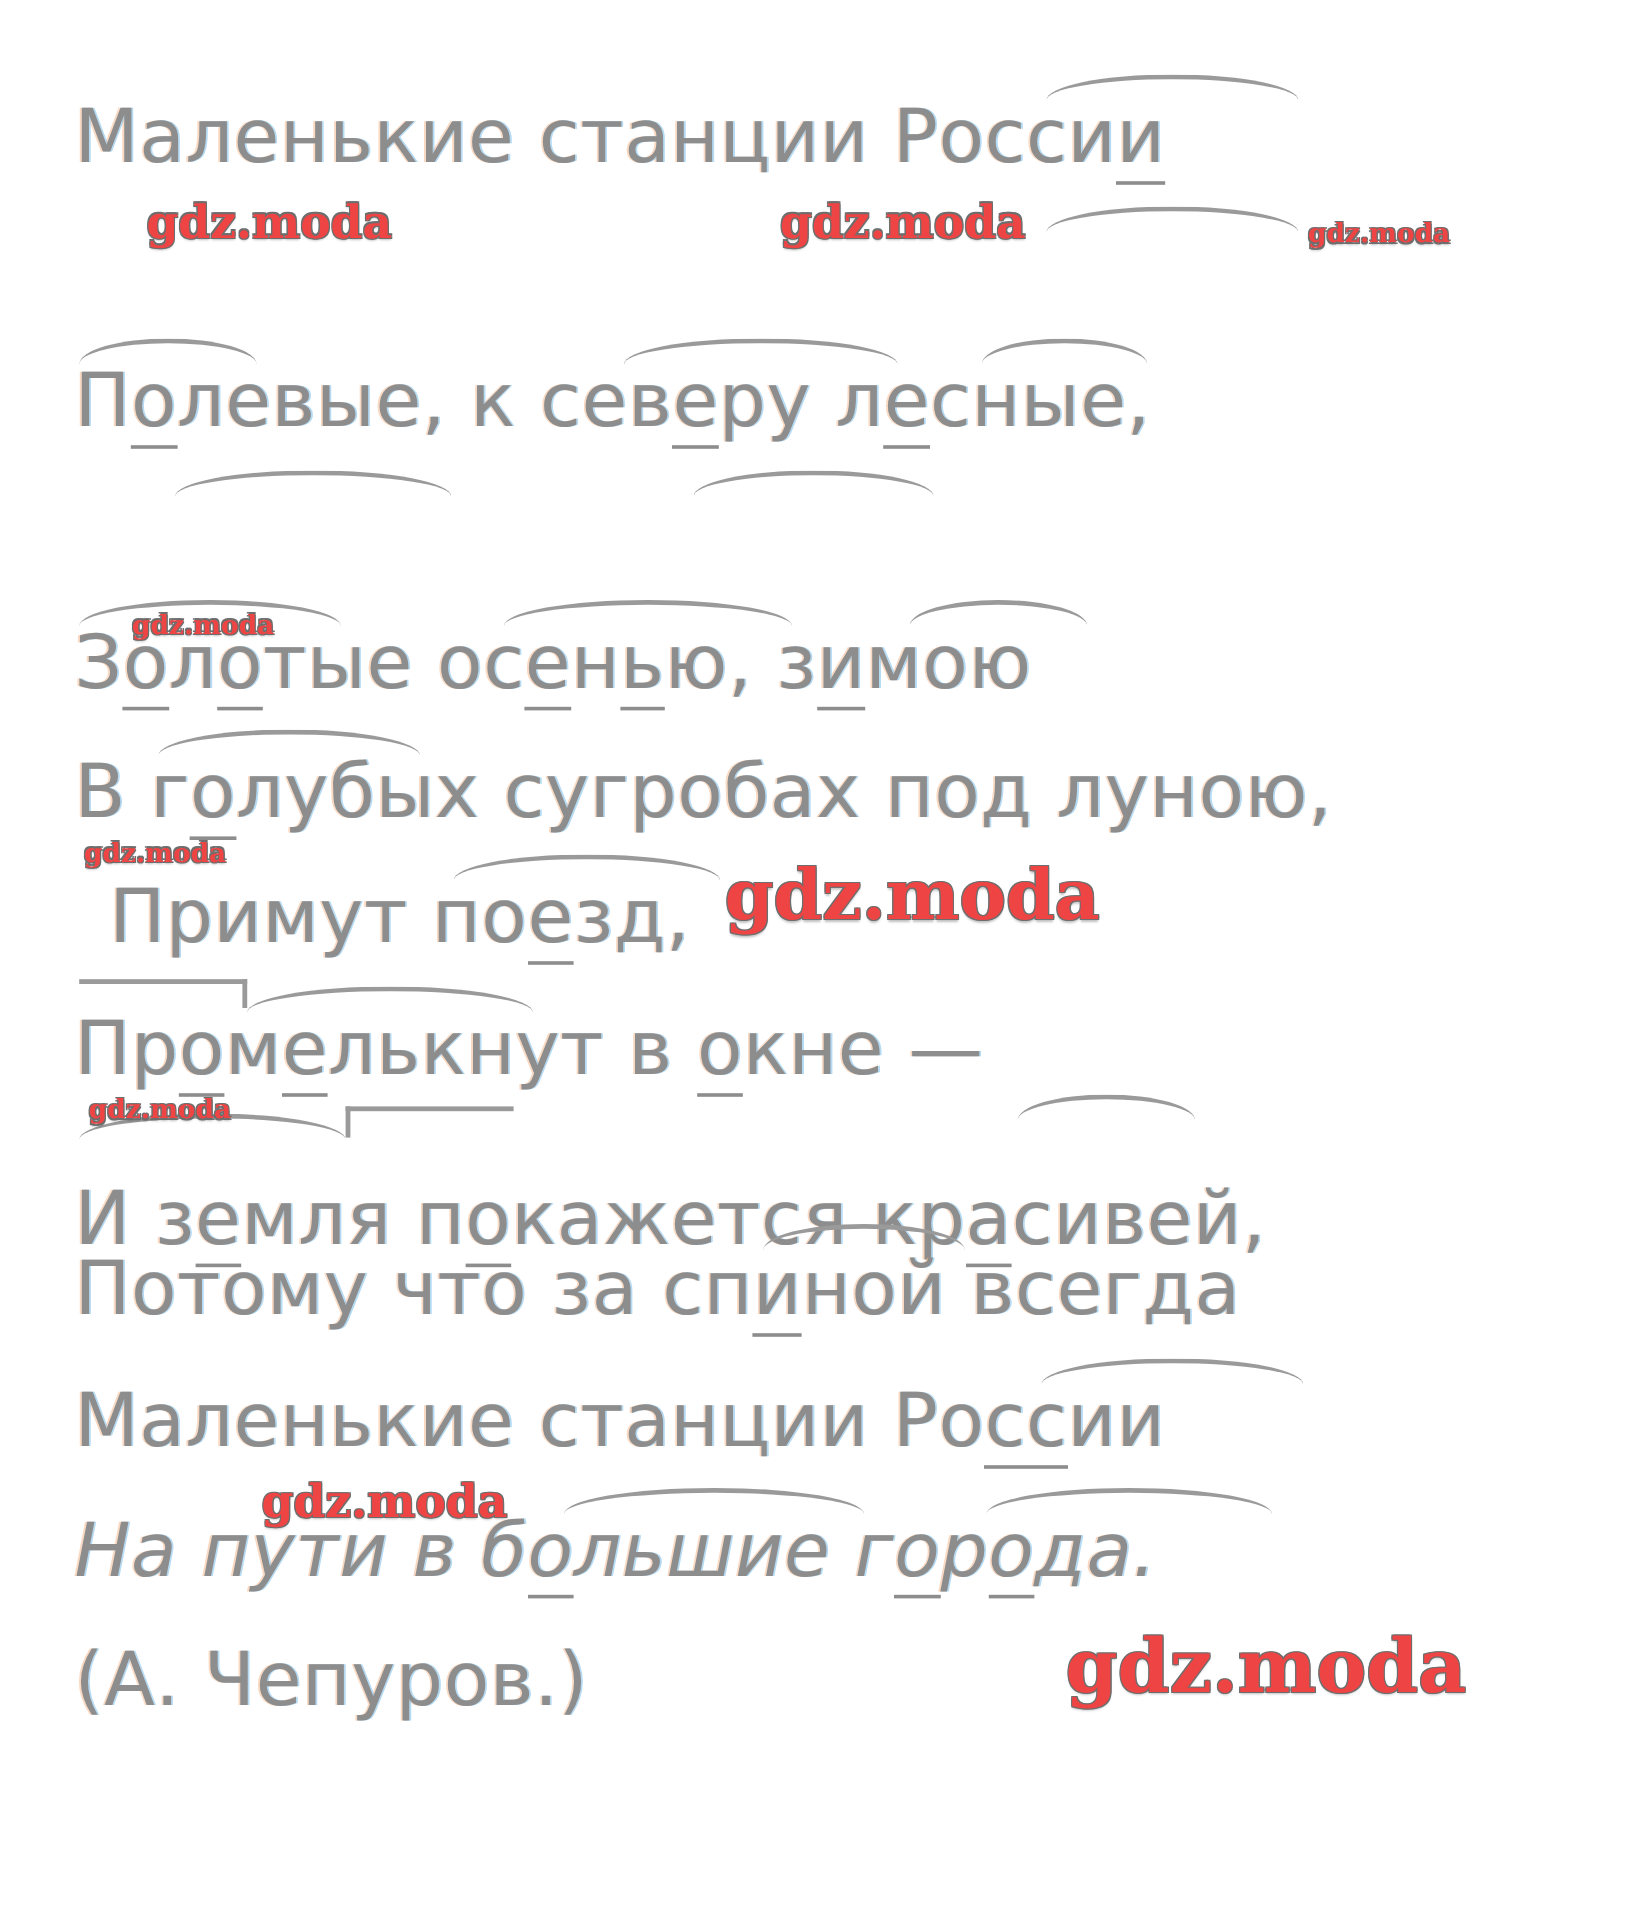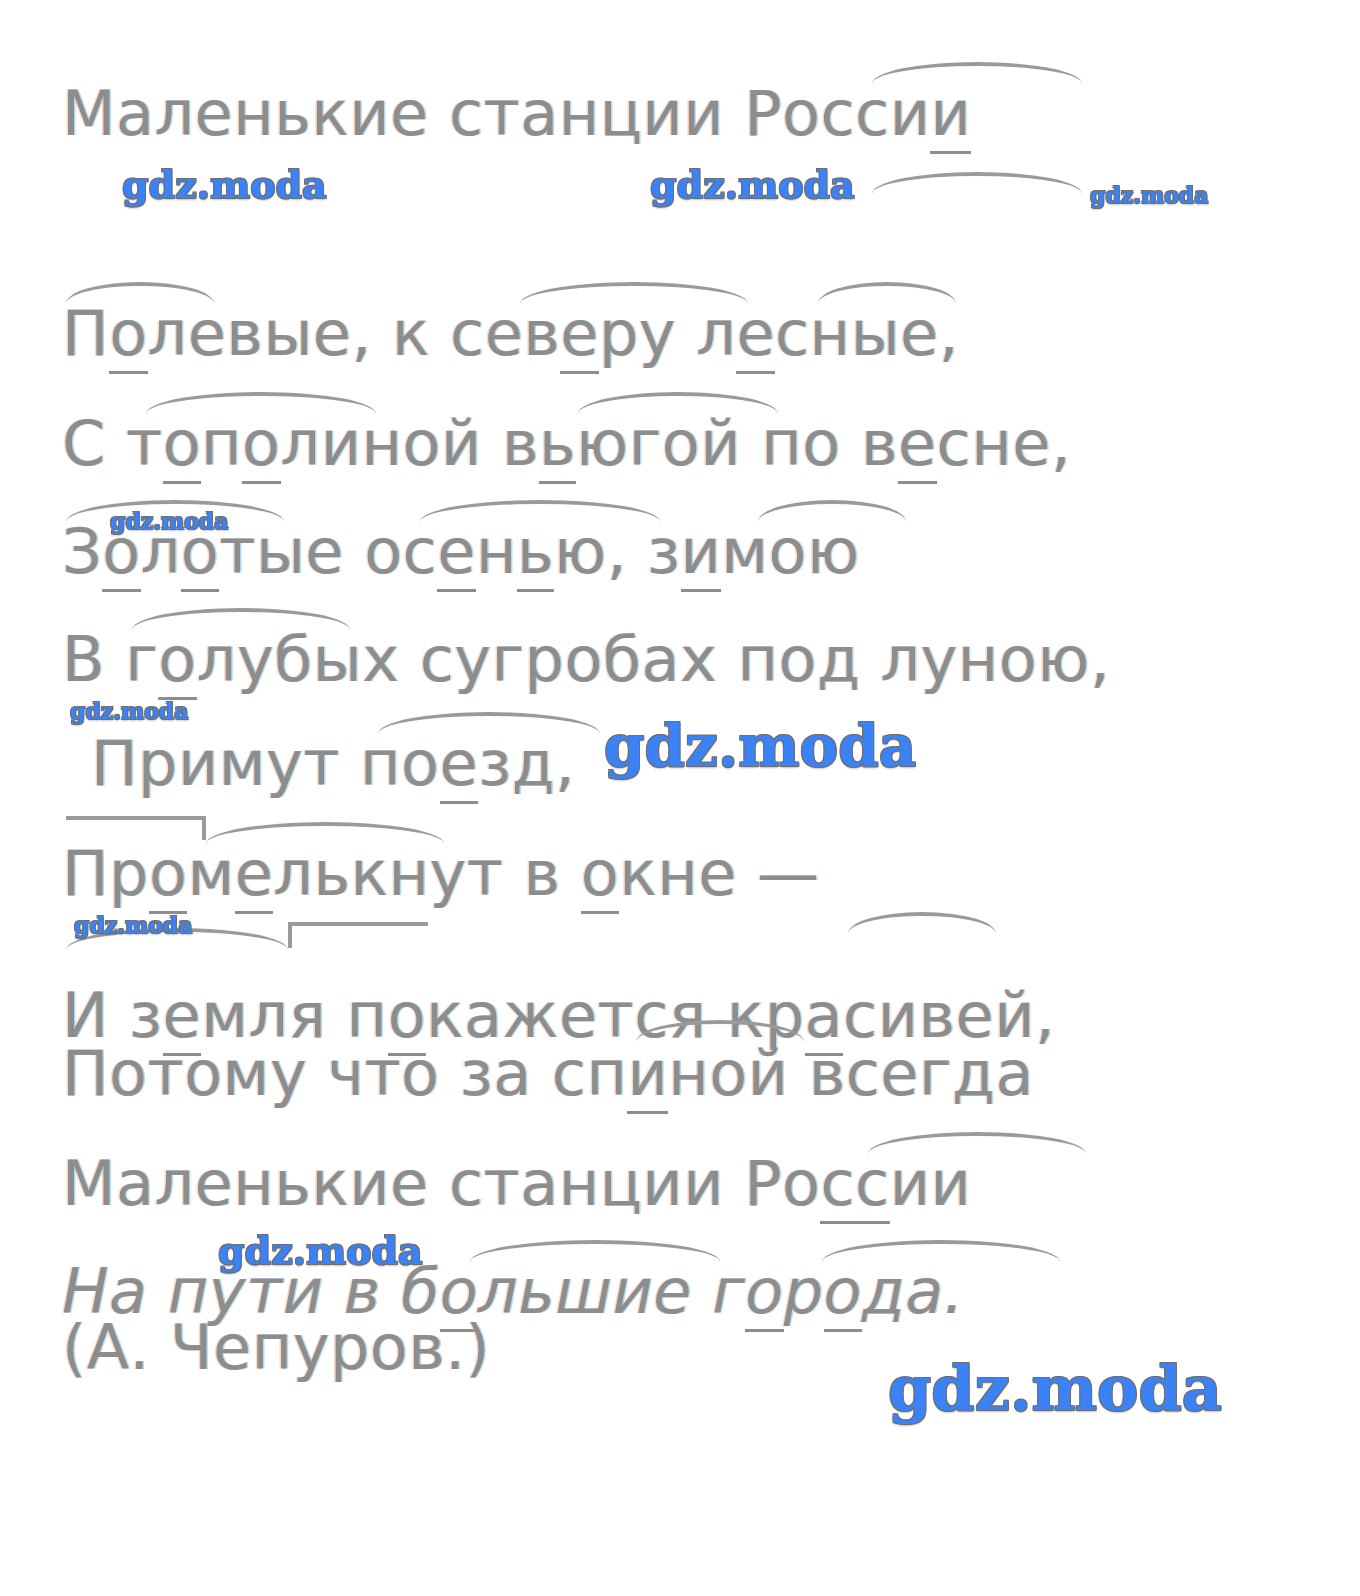--- a/index.html
+++ b/index.html
@@ -53,21 +53,21 @@
   .brk-l {
     position: absolute;
     border-top: 4px solid #9a9a9a;
     border-left: 4px solid #9a9a9a;
     box-sizing: border-box;
   }
   .wm {
     position: absolute;
     font-family: "DejaVu Serif", serif;
     font-weight: bold;
-    color: #3b82f6;
+    color: #ef4444;
     text-shadow:
       -1px -1px 0 #6e6e6e,
        1px -1px 0 #6e6e6e,
       -1px  1px 0 #6e6e6e,
        1px  1px 0 #6e6e6e,
        0    2px 2px rgba(0,0,0,0.25);
     white-space: pre;
     pointer-events: none;
   }
   .wm-sm { font-size: 22px; }
@@ -85,21 +85,20 @@
 
   <div class="arc" style="left:872px; top:172px; width:210px;"></div>
 
   <div class="arc" style="left:66px; top:282px; width:148px;"></div>
   <div class="arc" style="left:520px; top:282px; width:228px;"></div>
   <div class="arc" style="left:818px; top:282px; width:138px;"></div>
   <div class="line" style="top:300px;">П<span class="u">о</span>левые, к сев<span class="u">е</span>ру л<span class="u">е</span>сные,</div>
 
   <div class="arc" style="left:146px; top:392px; width:230px;"></div>
   <div class="arc" style="left:578px; top:392px; width:200px;"></div>
-  <div class="line" style="top:410px;">С т<span class="u">о</span>п<span class="u">о</span>линой в<span class="u">ь</span>югой по в<span class="u">е</span>сне,</div>
 
   <div class="arc" style="left:66px; top:500px; width:218px;"></div>
   <div class="arc" style="left:420px; top:500px; width:240px;"></div>
   <div class="arc" style="left:758px; top:500px; width:148px;"></div>
   <div class="line" style="top:518px;">З<span class="u">о</span>л<span class="u">о</span>тые ос<span class="u">е</span>н<span class="u">ь</span>ю, з<span class="u">и</span>мою</div>
 
   <div class="arc" style="left:132px; top:608px; width:218px;"></div>
   <div class="line" style="top:626px;">В г<span class="u">о</span>лубых сугробах под луною,</div>
 
   <div class="arc" style="left:378px; top:712px; width:222px;"></div>
@@ -117,21 +116,21 @@
   <div class="arc" style="left:636px; top:1020px; width:168px;"></div>
   <div class="line" style="top:1040px;">Потому что за сп<span class="u">и</span>ной всегда</div>
 
   <div class="arc" style="left:868px; top:1132px; width:218px;"></div>
   <div class="line" style="top:1150px;">Маленькие станции Ро<span class="u">сс</span>ии</div>
 
   <div class="arc" style="left:470px; top:1240px; width:250px;"></div>
   <div class="arc" style="left:822px; top:1240px; width:238px;"></div>
   <div class="line" style="top:1258px;font-style:italic;">На пути в б<span class="u">о</span>льшие г<span class="u">о</span>р<span class="u">о</span>да.</div>
 
-  <div class="line" style="top:1314px;">(А. Чепуров.)</div>
+  <div class="line" style="top:1366px;">(А. Чепуров.)</div>
 
   <div class="wm wm-md" style="left:122px; top:162px;">gdz.moda</div>
   <div class="wm wm-md" style="left:650px; top:162px;">gdz.moda</div>
   <div class="wm wm-sm" style="left:1090px; top:182px;">gdz.moda</div>
   <div class="wm wm-sm" style="left:110px; top:508px;">gdz.moda</div>
   <div class="wm wm-sm" style="left:70px; top:698px;">gdz.moda</div>
   <div class="wm wm-sm" style="left:74px; top:912px;">gdz.moda</div>
   <div class="wm wm-lg" style="left:604px; top:712px;">gdz.moda</div>
   <div class="wm wm-md" style="left:218px; top:1228px;">gdz.moda</div>
   <div class="wm wm-xl" style="left:888px; top:1352px;">gdz.moda</div>

